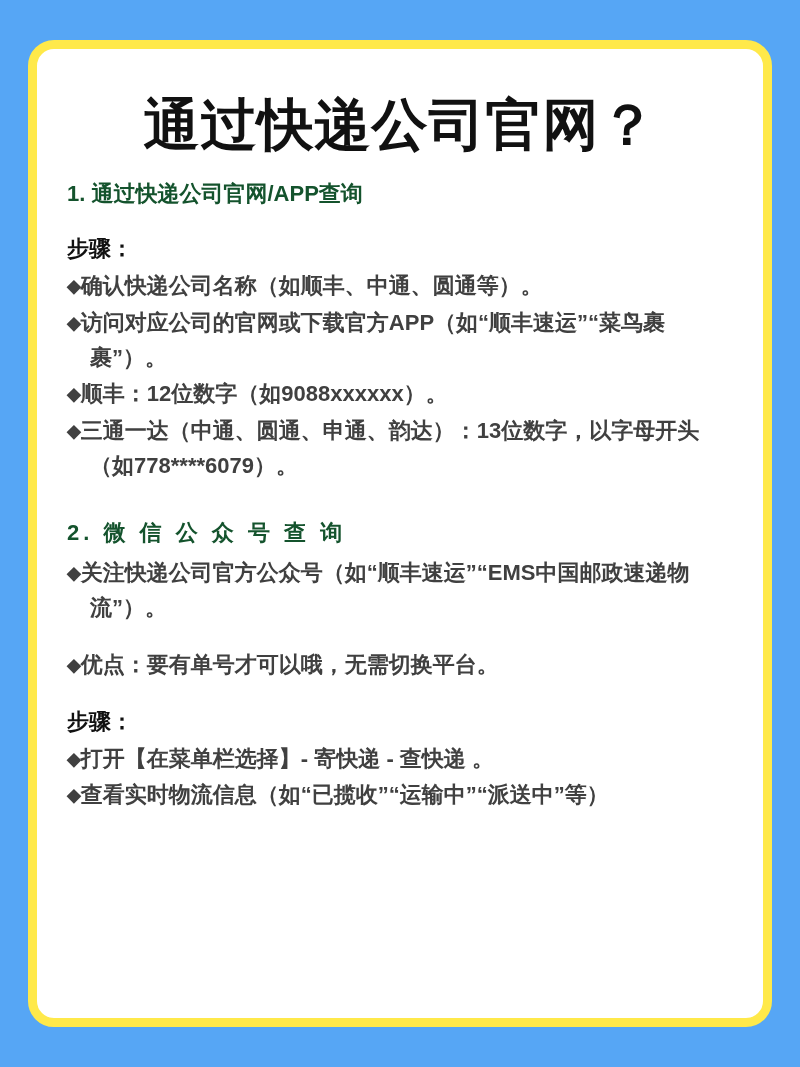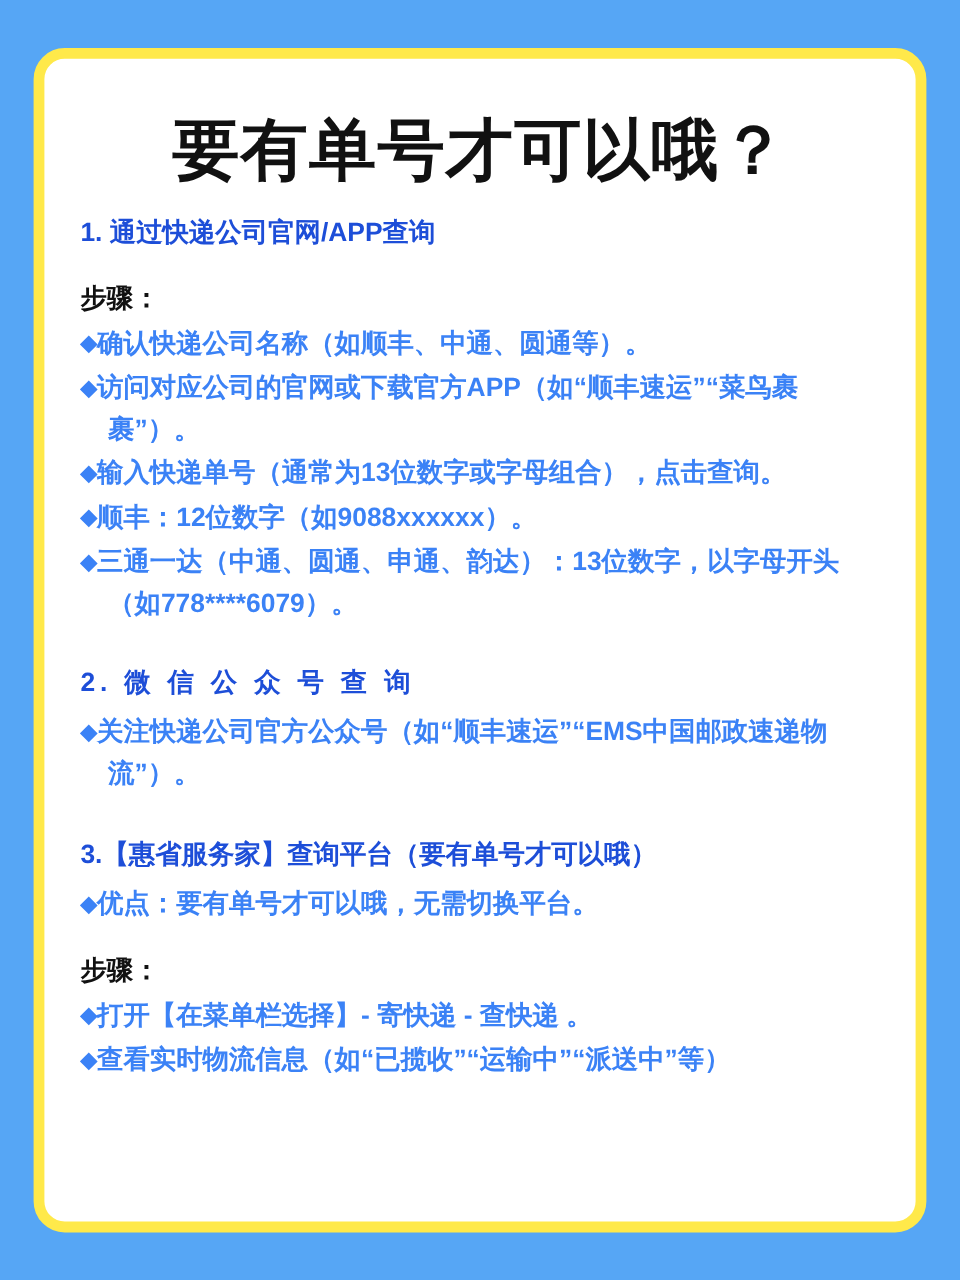--- a/index.html
+++ b/index.html
@@ -35,77 +35,75 @@
     font-size: 56px;
     font-weight: bold;
     color: #111111;
     text-align: center;
     letter-spacing: 1px;
     line-height: 1.15;
     margin: 16px 0 22px 0;
     white-space: nowrap;
   }
   .section-head {
-    color: #1d4ed8;
+    color: #14532d;
     font-size: 22px;
     font-weight: bold;
     margin: 14px 0 8px 0;
     line-height: 1.4;
   }
   .section-head.spaced {
     letter-spacing: 4px;
   }
   .sub-label {
     font-size: 22px;
     font-weight: bold;
     color: #111111;
     margin: 22px 0 4px 0;
     line-height: 1.5;
   }
   .bullet {
     font-size: 22px;
     font-weight: bold;
-    color: #3b82f6;
+    color: #404040;
     line-height: 1.58;
     margin: 2px 0;
     text-indent: -1.05em;
     padding-left: 1.05em;
   }
   .bullet .dia {
     font-size: 18px;
     vertical-align: 1px;
   }
   .gap {
     height: 18px;
   }
 </style>
 </head>
 <body>
 
 <div class="poster">
   <div class="card">
 
-    <h1 class="title">要有单号才可以哦？</h1>
+    <h1 class="title">通过快递公司官网？</h1>
 
     <div class="section-head">1. 通过快递公司官网/APP查询</div>
     <div class="sub-label">步骤：</div>
 
     <div class="bullet"><span class="dia">◆</span><span>确认快递公司名称（如顺丰、中通、圆通等）。</span></div>
     <div class="bullet"><span class="dia">◆</span><span>访问对应公司的官网或下载官方APP（如“顺丰速运”“菜鸟裹裹”）。</span></div>
-    <div class="bullet"><span class="dia">◆</span><span>输入快递单号（通常为13位数字或字母组合），点击查询。</span></div>
     <div class="bullet"><span class="dia">◆</span><span>顺丰：12位数字（如9088xxxxxx）。</span></div>
     <div class="bullet"><span class="dia">◆</span><span>三通一达（中通、圆通、申通、韵达）：13位数字，以字母开头（如778****6079）。</span></div>
 
     <div class="gap"></div>
 
     <div class="section-head spaced">2. 微 信 公 众 号 查 询</div>
     <div class="bullet"><span class="dia">◆</span><span>关注快递公司官方公众号（如“顺丰速运”“EMS中国邮政速递物流”）。</span></div>
 
     <div class="gap"></div>
 
-    <div class="section-head">3.【惠省服务家】查询平台（要有单号才可以哦）</div>
     <div class="bullet"><span class="dia">◆</span><span>优点：要有单号才可以哦，无需切换平台。</span></div>
     <div class="sub-label">步骤：</div>
     <div class="bullet"><span class="dia">◆</span><span>打开【在菜单栏选择】- 寄快递 - 查快递 。</span></div>
     <div class="bullet"><span class="dia">◆</span><span>查看实时物流信息（如“已揽收”“运输中”“派送中”等）</span></div>
 
   </div>
 </div>
 
 </body></html>

